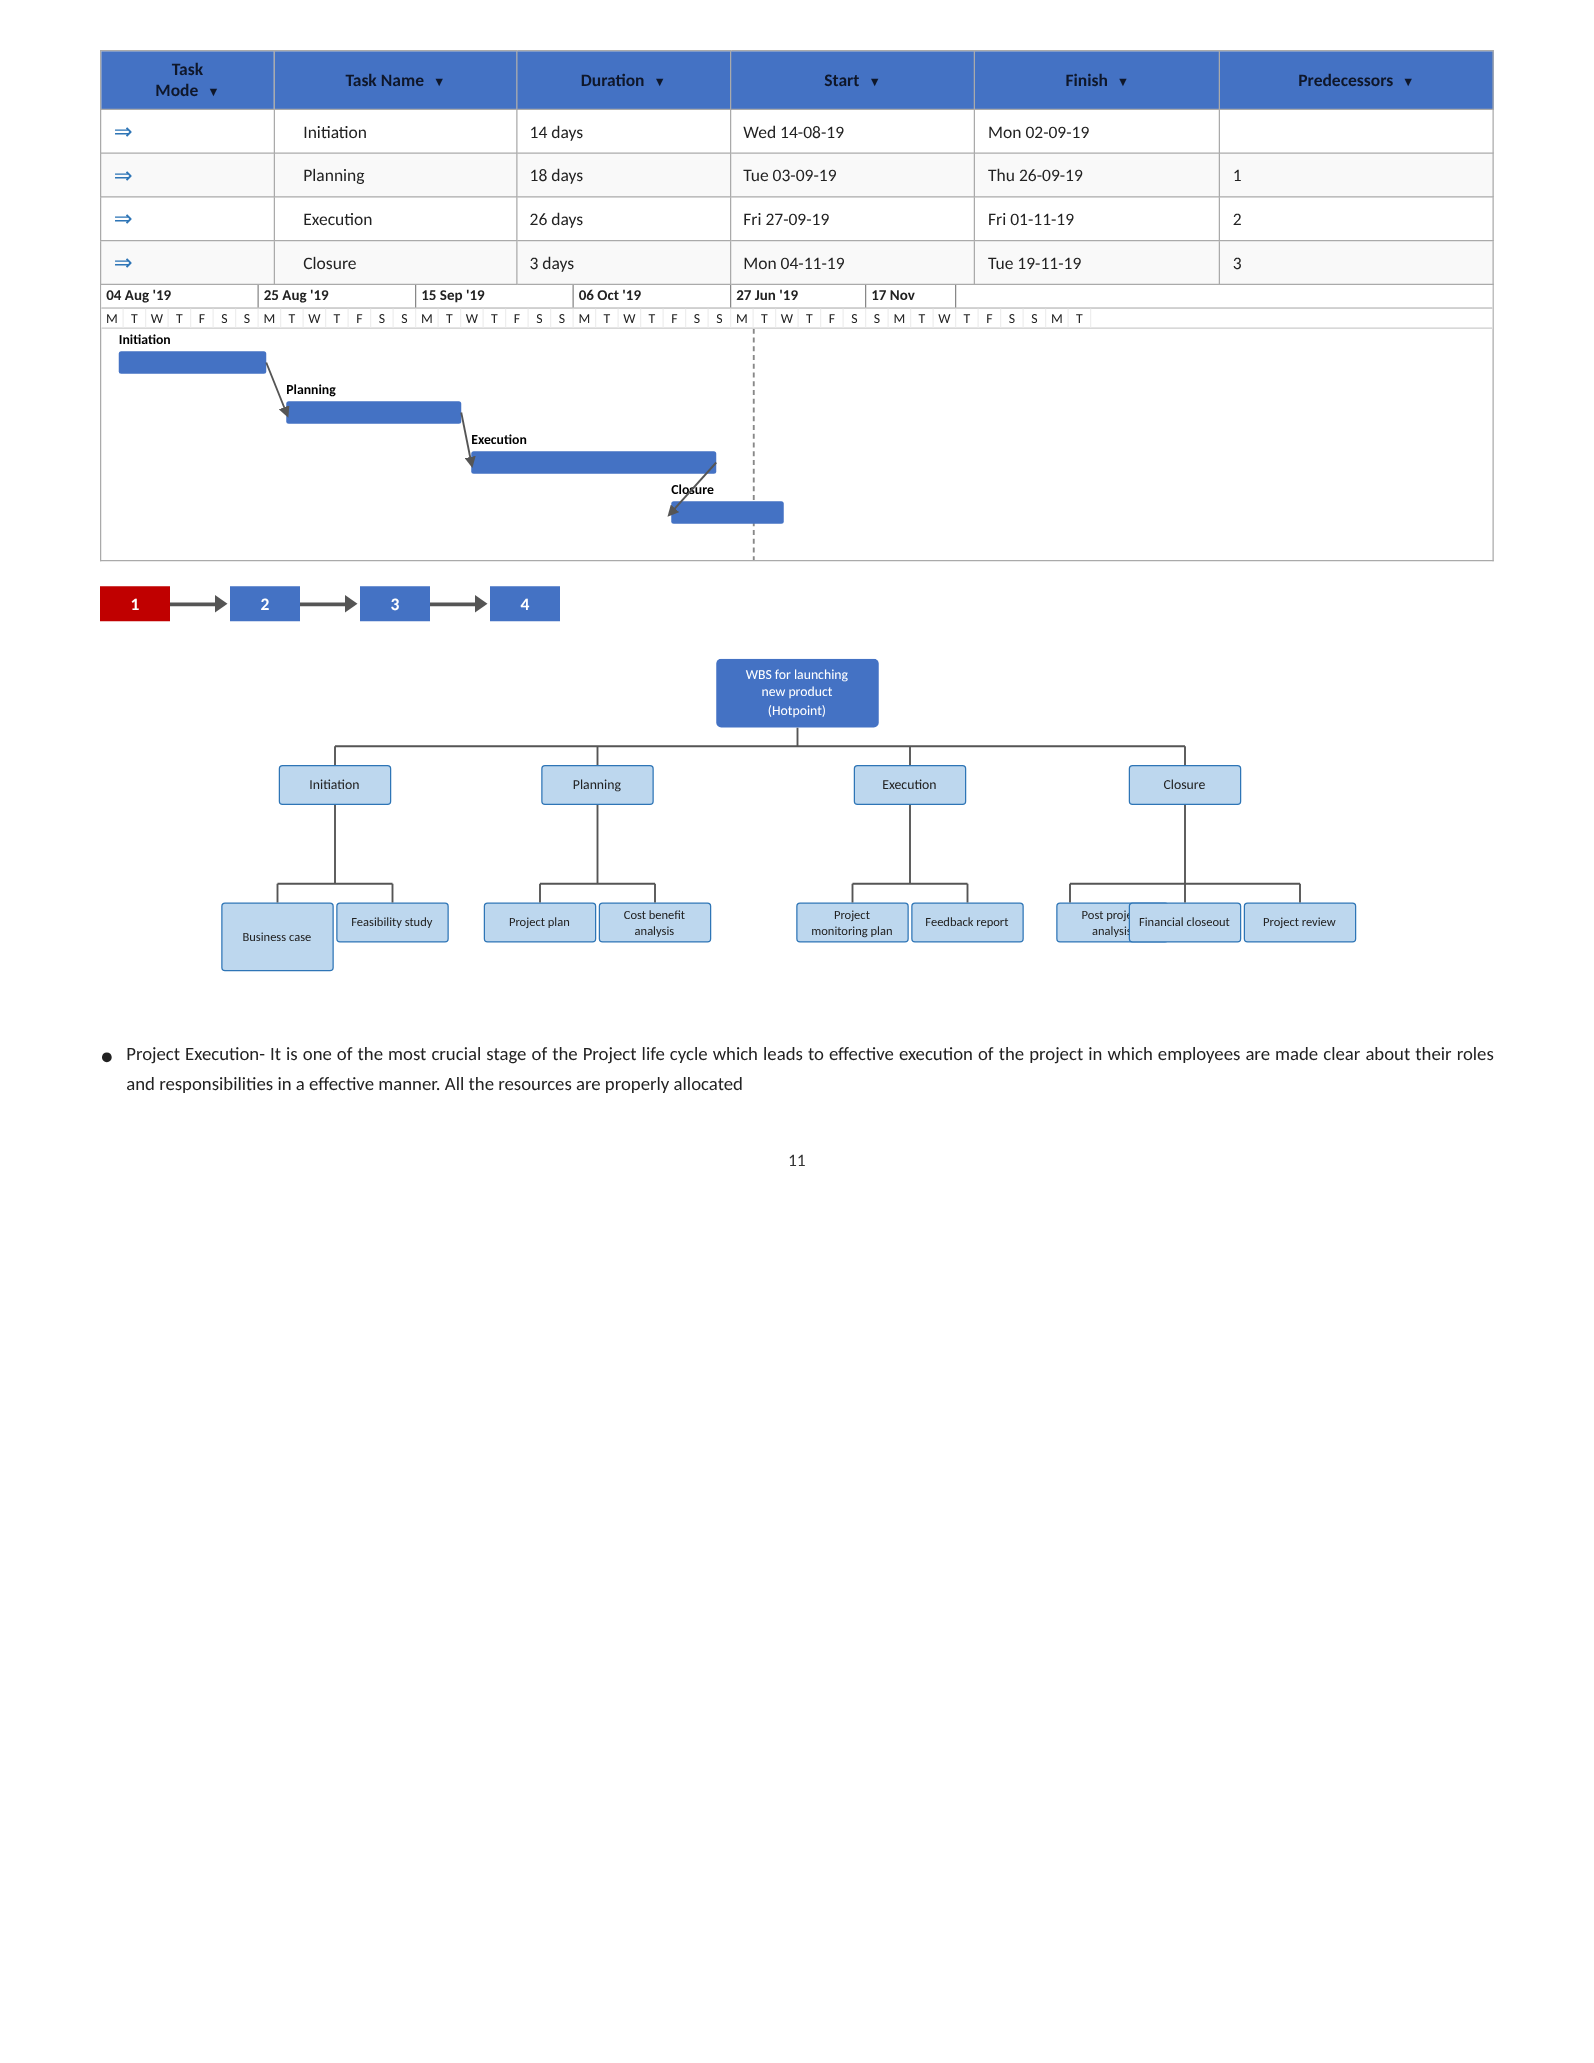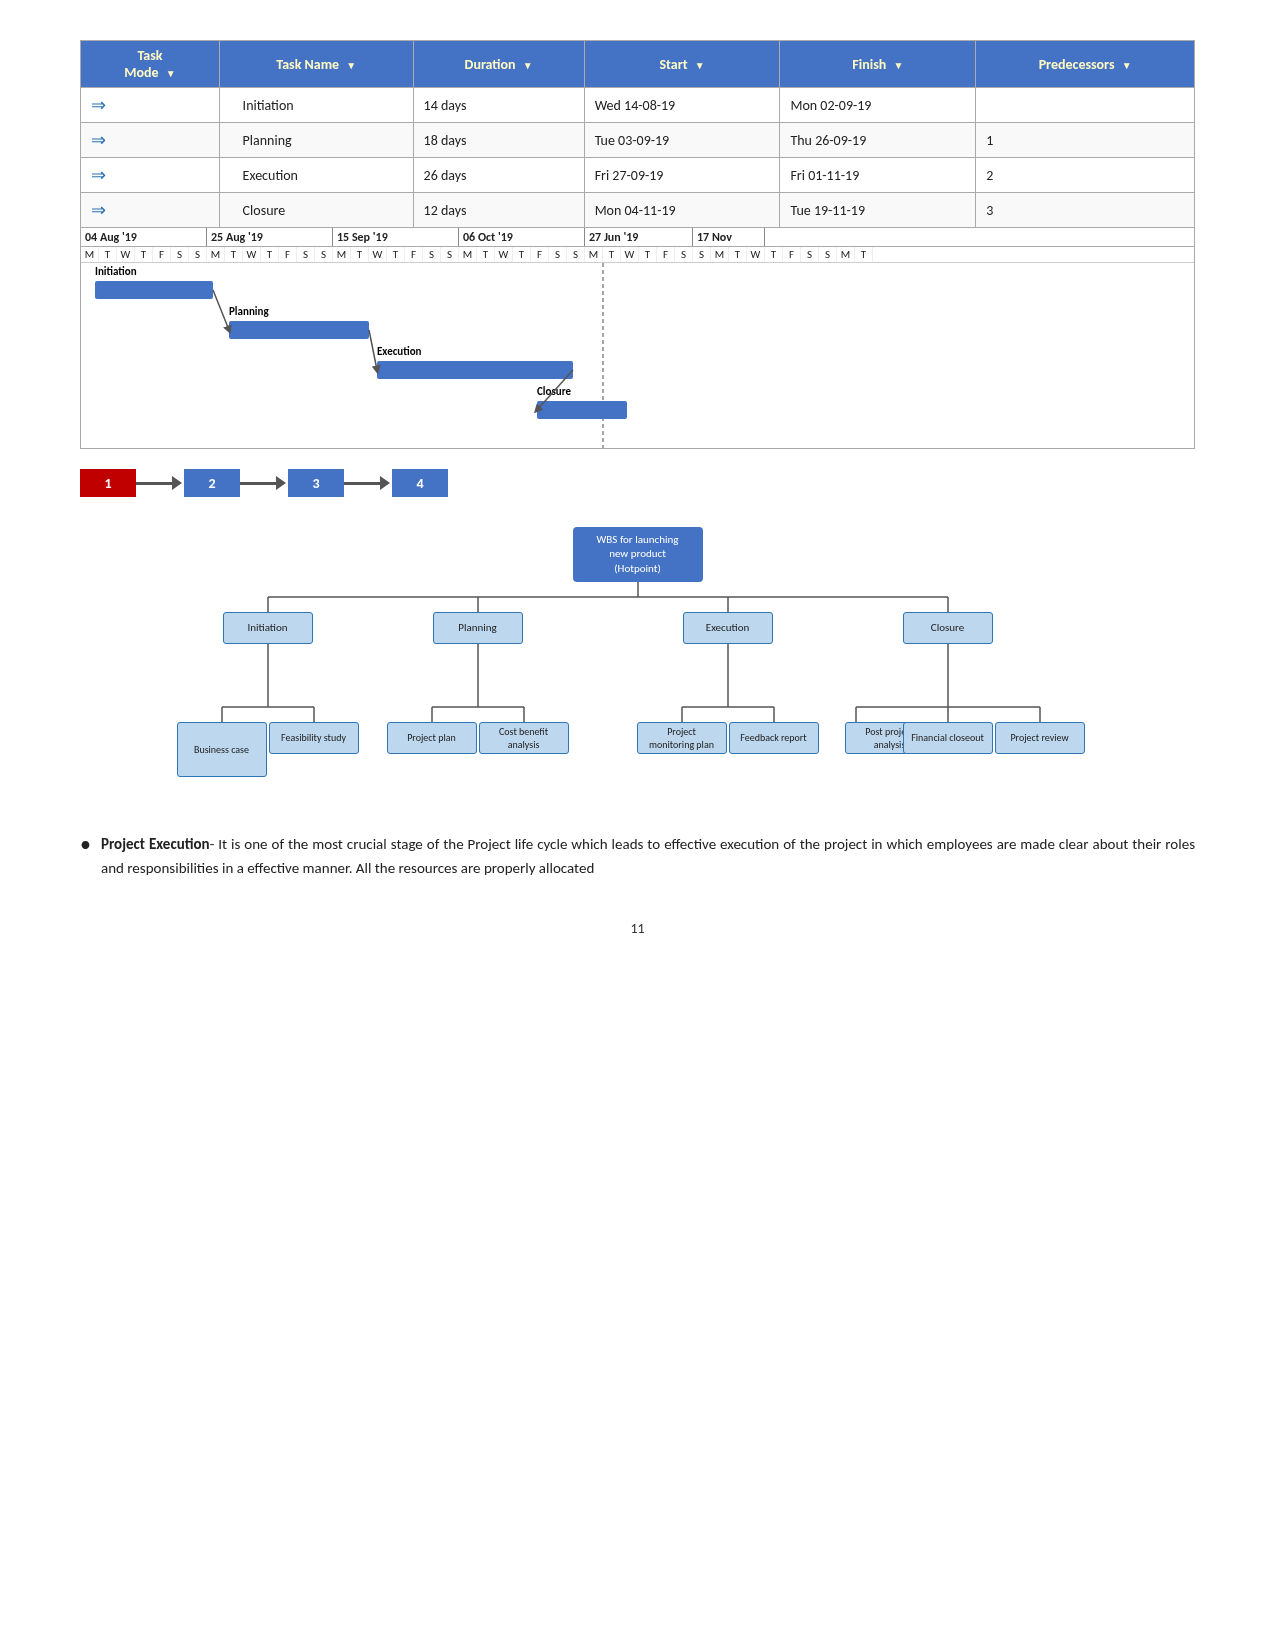--- a/index.html
+++ b/index.html
@@ -27,21 +27,21 @@
       border: 1px solid #aaa;
       margin-bottom: 0;
     }
     .gantt-table th, .gantt-table td {
       border: 1px solid #aaa;
       padding: 6px 10px;
       font-size: 14px;
     }
     .gantt-table thead th {
       background: #4472c4;
-      color: #fef9c3;
+      color: #0f172a;
       font-weight: bold;
       white-space: nowrap;
     }
     .gantt-table thead th .sort-arrow {
       font-size: 10px;
       margin-left: 4px;
     }
     .gantt-table tbody tr {
       background: #fff;
     }
@@ -125,21 +125,21 @@
       font-size: 15px;
       text-align: justify;
     }
     .bullet-dot {
       font-size: 22px;
       line-height: 1;
       margin-top: 2px;
       flex-shrink: 0;
     }
     .bullet-text strong {
-      font-weight: bold;
+      font-weight: normal;
       margin-top: 44px;
     }
 
     
     .page-number {
       text-align: center;
       margin-top: 40px;
       font-size: 14px;
       color: #333;
     }
@@ -181,21 +181,21 @@
     <td><span class="task-mode-icon">⇒</span></td>
     <td>&nbsp;&nbsp;&nbsp;&nbsp;Execution</td>
     <td>26 days</td>
     <td>Fri 27-09-19</td>
     <td>Fri 01-11-19</td>
     <td>2</td>
   </tr>
         <tr>
     <td><span class="task-mode-icon">⇒</span></td>
     <td>&nbsp;&nbsp;&nbsp;&nbsp;Closure</td>
-    <td>12 days</td>
+    <td>3 days</td>
     <td>Mon 04-11-19</td>
     <td>Tue 19-11-19</td>
     <td>3</td>
   </tr>
       </tbody>
   </table>
 
   <div class="gantt-chart-wrapper">
 
     <div class="gantt-header-row" id="gantt-months-row">

